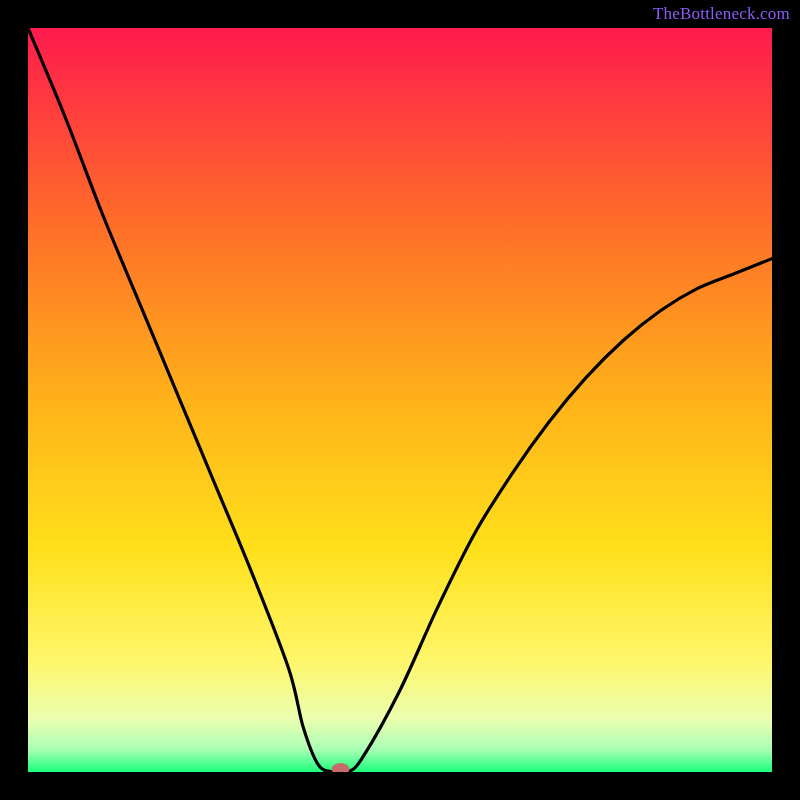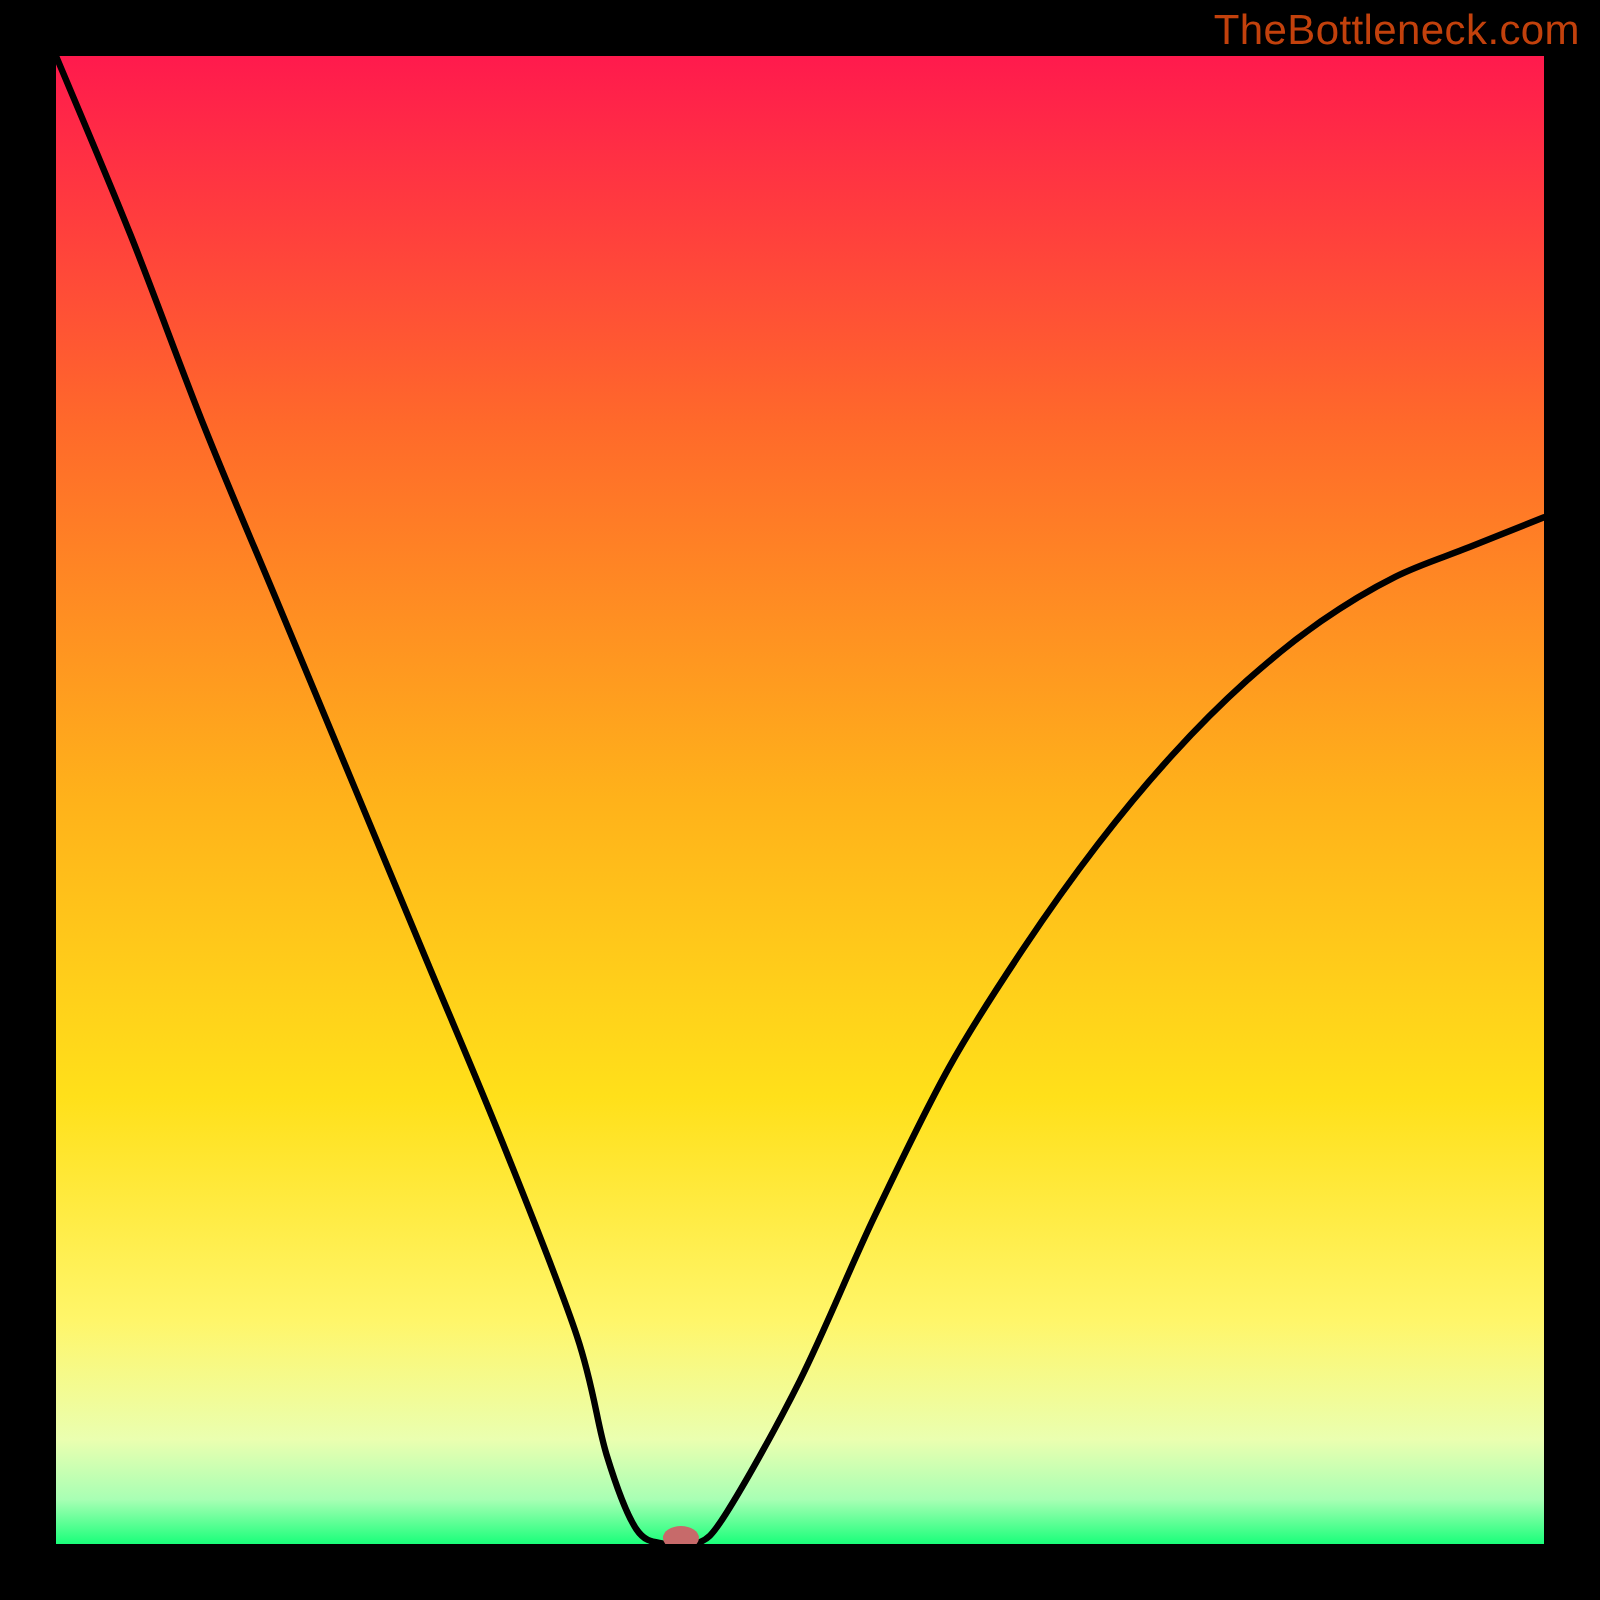--- a/index.html
+++ b/index.html
@@ -27,25 +27,26 @@
   }
   .plot svg {
     display: block;
     width: 744px;
     height: 744px;
   }
   .watermark {
     position: absolute;
     top: 4px;
     right: 10px;
-    color: #c2410c;
-    font-size: 21px;
+    color: #8b5cf6;
+    font-size: 17px;
     font-weight: 500;
     letter-spacing: 0.2px;
     user-select: none;
+    font-family: Liberation Serif, serif;
   }
 </style>
 </head>
 <body>
 
 <div class="frame">
   <div class="watermark">TheBottleneck.com</div>
   <div class="plot">
     <svg viewBox="0 0 744 744">
       <defs>

